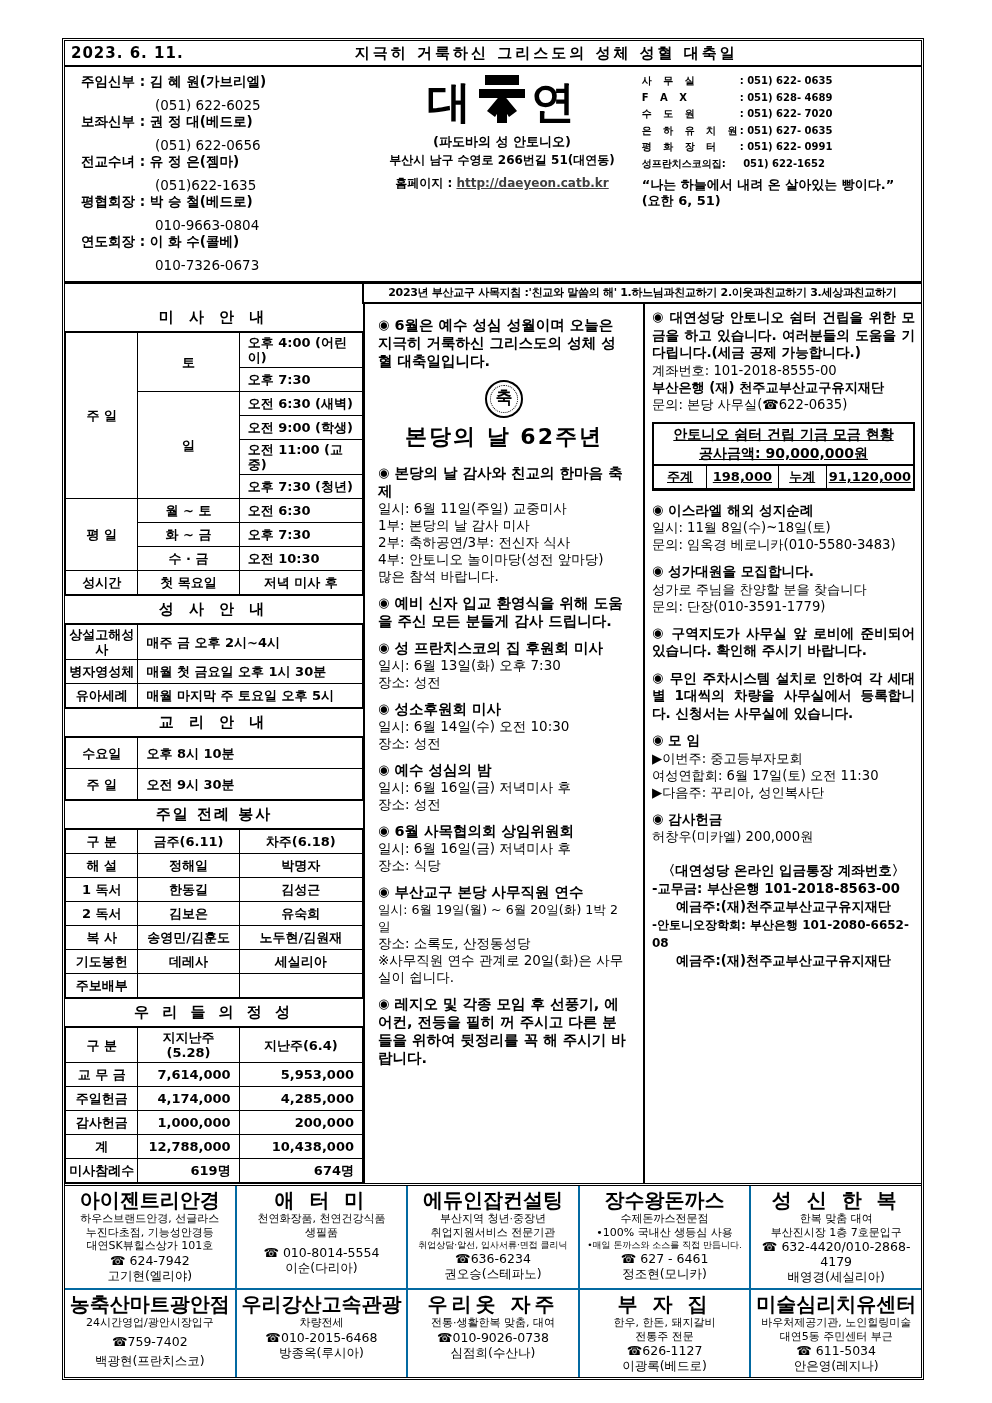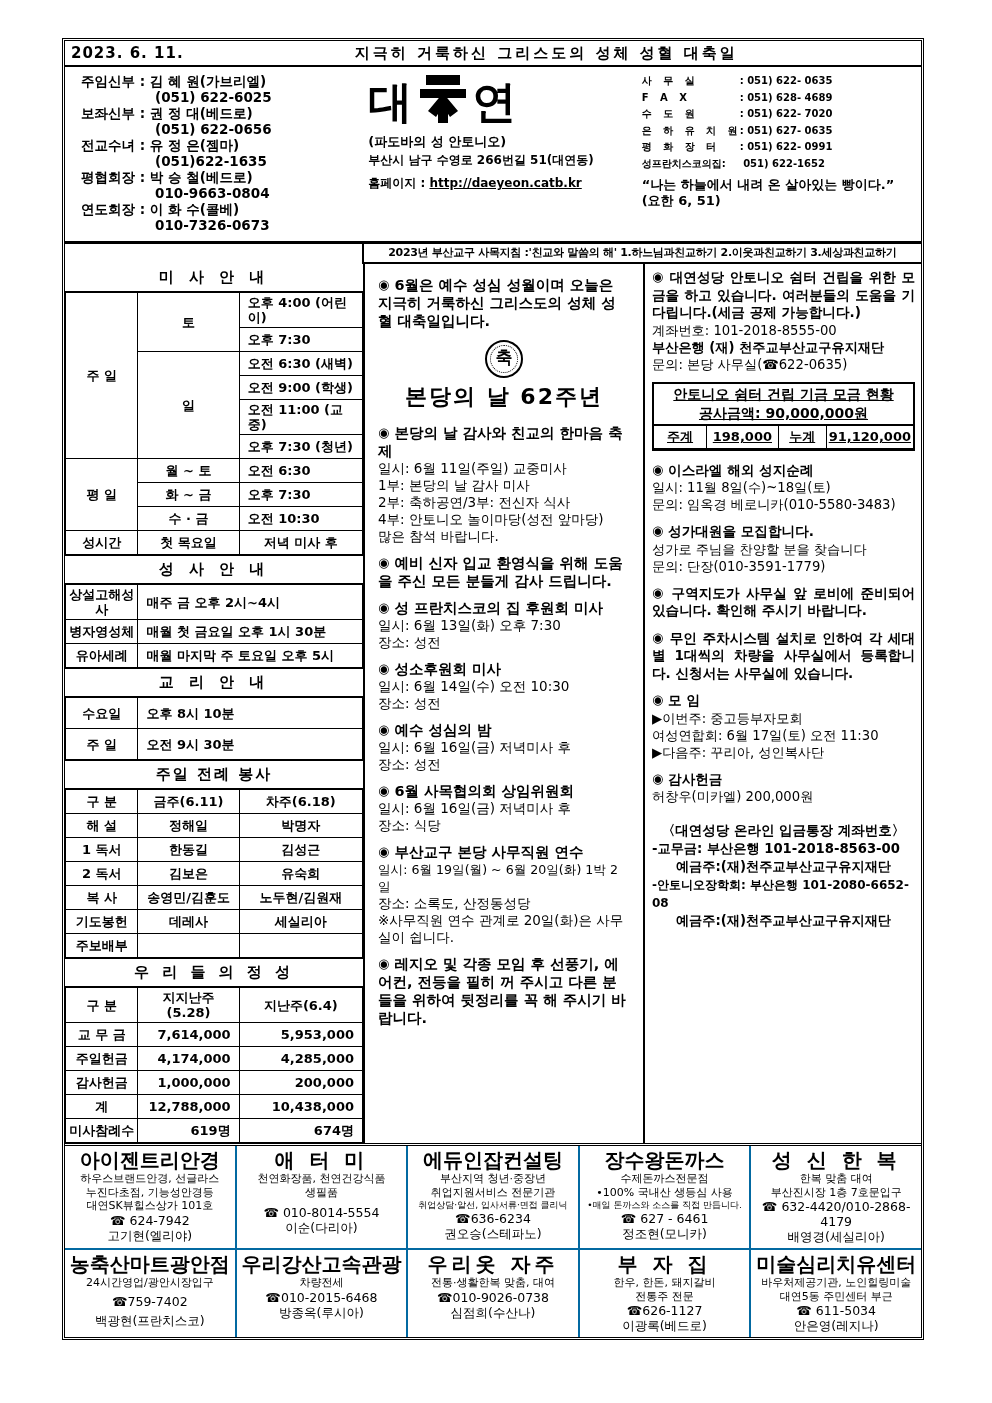--- a/index.html
+++ b/index.html
@@ -31,43 +31,43 @@
   }
   .titlebar .date{white-space:nowrap;}
   .titlebar .feast{flex:1;text-align:center;letter-spacing:3px;padding-right:6px;}
   .masthead{
     display:flex;
     border-bottom:3px solid #000;
     padding:6px 4px 8px 4px;
   }
   .mh-col{box-sizing:border-box;}
   .mh-left{width:300px;padding-left:12px;}
-  .mh-mid{width:268px;text-align:left;}
+  .mh-mid{width:268px;text-align:center;}
   .mh-right{width:282px;padding-left:6px;}
   .staff-row{
     font-size:13.5px;font-weight:bold;
     line-height:16px;white-space:nowrap;
   }
   .staff-tel{
-    font-size:13.5px;font-weight:bold;line-height:16px;
-    text-align:left;padding-left:74px;
+    font-size:13.5px;font-weight:normal;line-height:16px;
+    text-align:left;padding-left:74px;margin-top:8px;
   }
   .logo{
     font-size:44px;font-weight:bold;letter-spacing:2px;
     line-height:58px;
     font-family:"DejaVu Serif","Liberation Serif",serif;
   }
   .logo .mark{
     display:inline-block;position:relative;
     width:58px;height:52px;vertical-align:-8px;
   }
   .sub1{font-size:13px;font-weight:bold;margin-top:2px;}
   .sub2{font-size:12px;font-weight:bold;margin-top:1px;}
   .sub3{font-size:12px;font-weight:bold;margin-top:6px;}
-  .sub3 a{color:#000000;}
+  .sub3 a{color:#404040;}
   .tel-row{
     font-size:10px;font-weight:bold;line-height:16.5px;white-space:nowrap;
   }
   .tel-row .k{display:inline-block;width:98px;letter-spacing:4px;}
   .tel-row .k.tight{letter-spacing:0px;}
   .verse{font-size:13px;font-weight:bold;line-height:16px;margin-top:5px;}
 
   
   .banner{
     border-bottom:2px solid #000;

